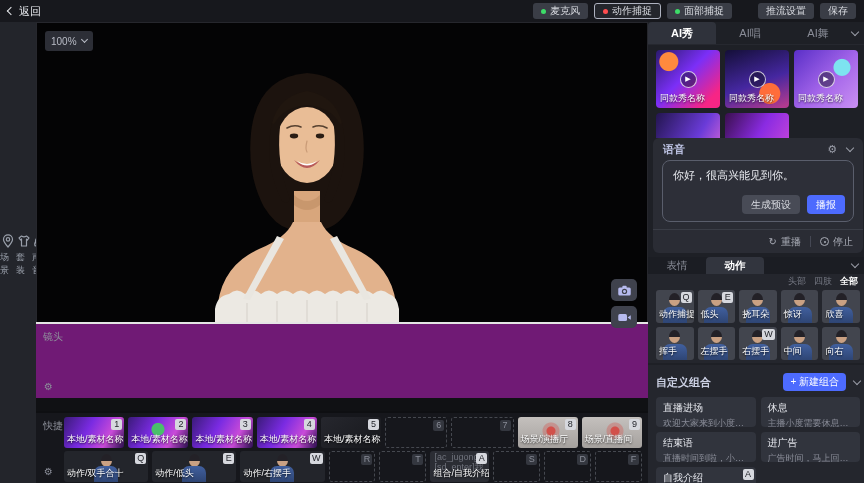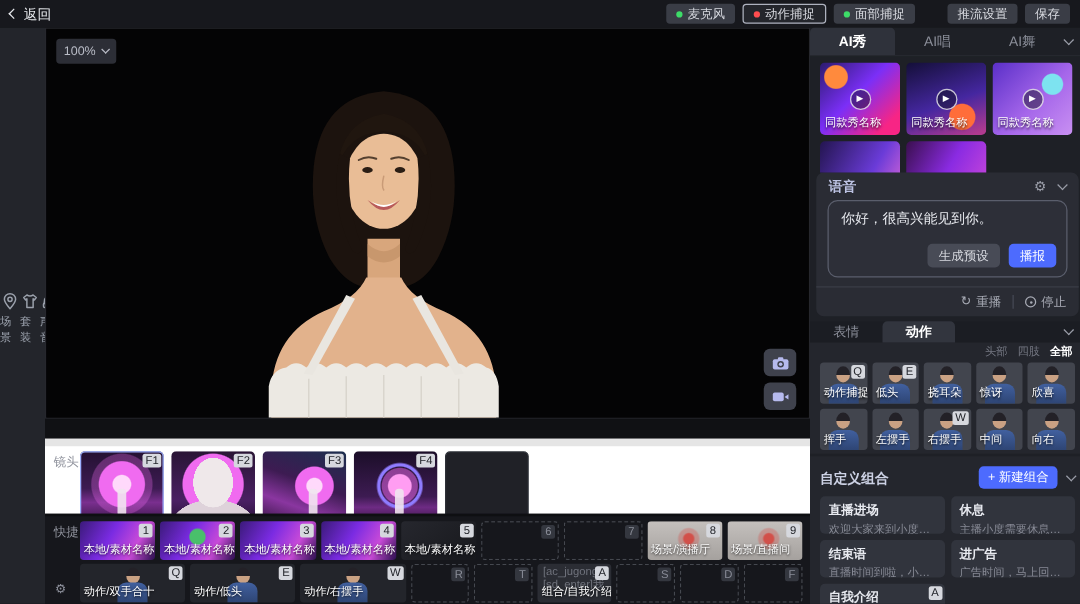--- a/index.html
+++ b/index.html
@@ -101,25 +101,25 @@
   .cl:empty { display:none; }
 
   .combo-sec { flex:1; background:#24262d; margin-top:2px; overflow:hidden; }
   .combo-head { height:27px; display:flex; align-items:center; padding:7px 8px 0; gap:8px; }
   .combo-title { font-size:11px; font-weight:bold; color:#ccd1e4; }
   .combo-new { margin-left:auto; height:18px; padding:0 7px; background:#4d6bfe; color:#fff; font-size:10px;
     border-radius:4px; display:flex; align-items:center; cursor:pointer; }
   .combo-head .chev { color:#9a9da8; cursor:pointer; }
   .combo-grid { display:grid; grid-template-columns:repeat(2,1fr); gap:5px; padding:5px 8px 0; }
   .combo-card { position:relative; background:#31343d; border-radius:4px; padding:4px 7px; height:30px; overflow:hidden; cursor:pointer; }
-  .combo-card h4 { font-size:10px; color:#e8eaf0; font-weight:bold; margin-bottom:2px; white-space:nowrap; }
+  .combo-card h4 { font-size:10px; color:#e8eaf0; font-weight:normal; margin-bottom:2px; white-space:nowrap; }
   .combo-card p { font-size:9px; color:#878a95; white-space:nowrap; overflow:hidden; text-overflow:ellipsis; }
 
   
-  .cam-panel { position:absolute; top:351px; left:36px; width:612px; height:76px; background:#ffffff; border-top:6px solid #e5e5e5; }
+  .cam-panel { position:absolute; top:322px; left:36px; width:612px; height:76px; background:#701a75; border-top:2px solid #e5e5e5; }
   .rail { position:absolute; top:0; left:0; width:28px; height:100%; }
   .rail-label { position:absolute; top:6px; left:7px; font-size:10px; color:#8f929c; }
   .rail-gear { position:absolute; bottom:6px; left:8px; font-size:10px; color:#8a8d98; cursor:pointer; }
   .cam-track { position:absolute; left:28px; top:4px; display:flex; gap:6px; }
   .cam { position:relative; width:67px; height:66px; border-radius:4px; overflow:hidden; cursor:pointer; background:#24262c; }
   .cam.sel { outline:1.5px solid #9db1ff; outline-offset:-1.5px; }
   .cam .mfig { position:absolute; left:50%; top:46%; width:7px; height:22px; margin-left:-3.5px; background:#efe4ee; border-radius:3px; opacity:.9; }
   .cam.v1 { background:radial-gradient(circle at 50% 40%,#ffd9fb 0 7px,#f06bf0 8px 18px,rgba(240,107,240,.3) 19px 24px,transparent 25px),linear-gradient(180deg,#241132 0%,#3d1b52 45%,#7a2f8f 62%,#160a20 100%); }
   .cam.v2 { background:radial-gradient(ellipse 16px 20px at 50% 38%,#efe8ea 0 99%,transparent 100%),radial-gradient(ellipse 34px 22px at 50% 92%,#ded2da 0 99%,transparent 100%),radial-gradient(circle at 50% 40%,#f06bf0 0 24px,transparent 25px),linear-gradient(180deg,#2a1535,#4a2063 60%,#1a0b24); }
   .cam.v3 { background:radial-gradient(circle at 62% 42%,#ffd9fb 0 6px,#f06bf0 7px 15px,transparent 16px),linear-gradient(200deg,#1c2f4e 0%,#3d1b52 40%,#8a36a0 65%,#160a20 100%); }
@@ -434,38 +434,20 @@
       </div>
     </div>
   </div>
 </div>
 
 <div class="cam-panel">
   <div class="rail">
     <span class="rail-label">镜头</span>
     <span class="rail-gear gear-glyph">⚙</span>
   </div>
-  <div class="cam-track">
-    <div class="cam v1 sel">
-        <div class="mfig"></div>
-        <span class="kb">F1</span>
-      </div>
-    <div class="cam v2">
-        <span class="kb">F2</span>
-      </div>
-    <div class="cam v3">
-        <div class="mfig"></div>
-        <span class="kb">F3</span>
-      </div>
-    <div class="cam v4">
-        <div class="mfig"></div>
-        <span class="kb">F4</span>
-      </div>
-    <div class="cam-empty"></div>
-  </div>
 </div>
 
 <div class="sc-panel">
   <div class="rail">
     <span class="rail-label">快捷</span>
     <span class="rail-gear gear-glyph">⚙</span>
   </div>
   <div class="sc-rows">
     <div class="sc-row">
       <div class="sc purple">

